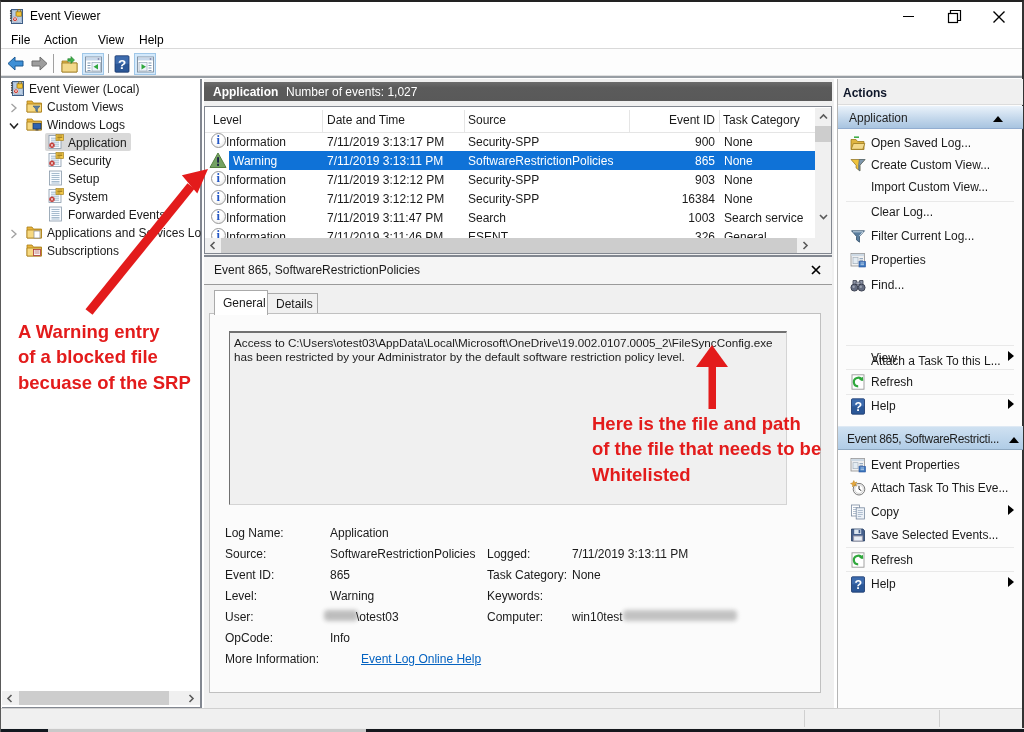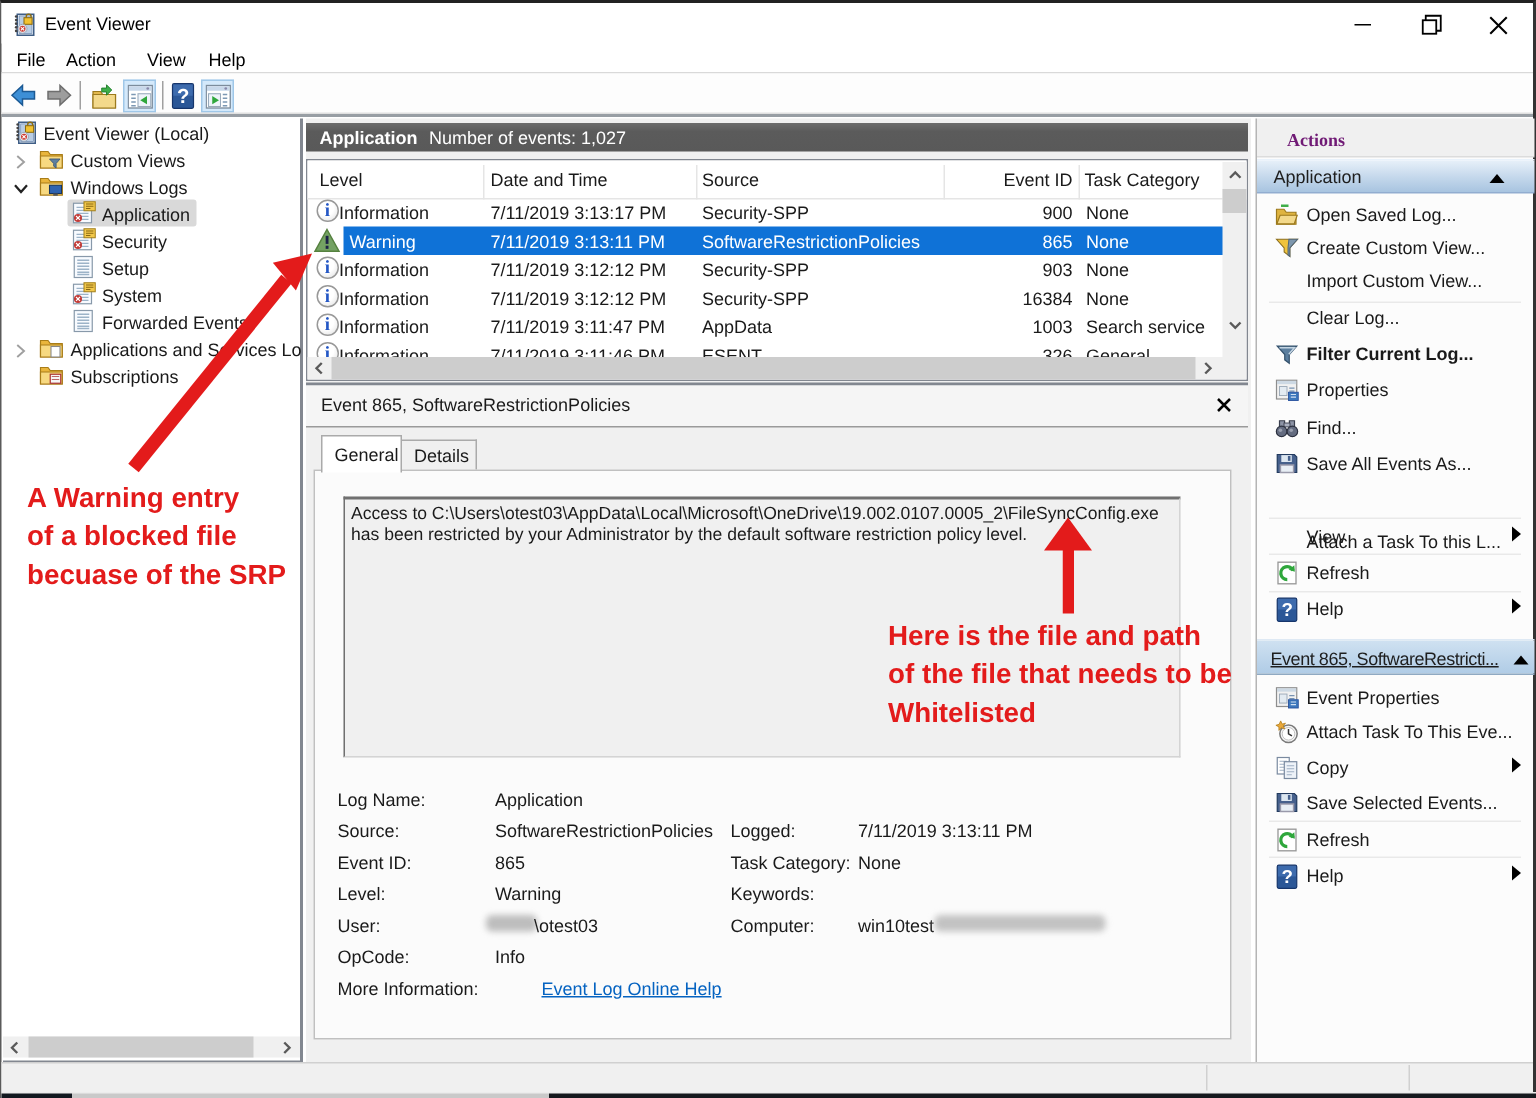--- a/index.html
+++ b/index.html
@@ -266,21 +266,21 @@
       <span class="txt" style="left:20px;top:3px;">Information</span>
       <span class="txt" style="left:121px;top:3px;">7/11/2019 3:12:12 PM</span>
       <span class="txt" style="left:262px;top:3px;">Security-SPP</span>
       <span class="txt" style="left:466px;top:3px;text-align:right;width:43px;display:inline-block;">16384</span>
       <span class="txt" style="left:518px;top:3px;">None</span>
     </div>
     <div class="abs row" style="top:101px;">
       <span class="ic info"></span>
       <span class="txt" style="left:20px;top:3px;">Information</span>
       <span class="txt" style="left:121px;top:3px;">7/11/2019 3:11:47 PM</span>
-      <span class="txt" style="left:262px;top:3px;">AppData</span>
+      <span class="txt" style="left:262px;top:3px;">Search</span>
       <span class="txt" style="left:466px;top:3px;text-align:right;width:43px;display:inline-block;">1003</span>
       <span class="txt" style="left:518px;top:3px;">Search service</span>
     </div>
     <div class="abs" style="top:120px;left:0;width:610px;height:11px;overflow:hidden;position:absolute;">
       <div class="abs row" style="top:0;">
         <span class="ic info"></span>
         <span class="txt" style="left:20px;top:3px;">Information</span>
         <span class="txt" style="left:121px;top:3px;">7/11/2019 3:11:46 PM</span>
         <span class="txt" style="left:262px;top:3px;">ESENT</span>
         <span class="txt" style="left:466px;top:3px;text-align:right;width:43px;display:inline-block;">326</span>
@@ -353,21 +353,21 @@
     <div class="abs" style="left:419px;top:353px;width:114px;height:11px;background:#c2c2c2;filter:blur(2.2px);border-radius:4px;"></div>
     <div class="txt" style="left:21px;top:374px;">OpCode:</div>
         <div class="txt" style="left:126px;top:374px;">Info</div>
     <div class="txt" style="left:21px;top:395px;">More Information:</div>
     <div class="txt" style="left:128px;top:395px;color:#0563c1;text-decoration:underline;margin-left:29px;">Event Log Online Help</div>
   </div>
 </div>
 
 <div class="abs" id="actions" style="left:836px;top:77px;width:185px;height:629px;background:#fcfcfc;border-left:1px solid #b5b5b5;">
   <div class="abs" style="left:0;top:0;width:185px;height:25px;background:#f0f0f0;"></div>
-  <div class="txt" style="left:20px;top:7px;font-weight:bold;color:#701a75;font-family:Liberation Serif, serif;">Actions</div>
+  <div class="txt" style="left:5px;top:7px;font-weight:bold;color:#0f172a;">Actions</div>
   <div class="abs" style="left:0;top:25px;width:185px;height:1px;background:#dcdcdc;"></div>
 
   <div class="abs" style="left:0;top:27px;width:185px;height:23px;background:linear-gradient(#e7f0f9,#c3d7eb 55%,#a8c4e0);border-top:1px solid #e9f2fb;border-bottom:1px solid #92add0;">
     <div class="txt" style="left:11px;top:4px;color:#1e1e1e;">Application</div>
     <svg class="abs" style="left:154px;top:8px;" width="12" height="8" viewBox="0 0 12 8">
           <path d="M6 1 L11 7 L1 7 Z" fill="#000"></path>
         </svg>
   </div>
 
   <div class="abs" style="top:54px;">
@@ -385,21 +385,21 @@
           </svg></span>
         <span class="at">Create Custom View...</span>
       </div>
   <div class="abs" style="top:98px;">
         <span class="at">Import Custom View...</span>
       </div>
   <div class="asep" style="top:122px;"></div>
   <div class="abs" style="top:123px;">
         <span class="at">Clear Log...</span>
       </div>
-  <div class="abs" style="top:147px;font-weight:bold;">
+  <div class="abs" style="top:147px;">
         <span class="ai"><svg width="16" height="16" viewBox="0 0 16 16">
             <path d="M1.5 2.8 h13 l-5 5.6 v5.8 l-3-2.3 v-3.5 z" fill="#5b7e9e" stroke="#32506b" stroke-width=".8"></path>
             <path d="M3 3.8 h10 l-3.8 4.3" fill="none" stroke="#c3d4e2" stroke-width="1"></path>
           </svg></span>
         <span class="at">Filter Current Log...</span>
       </div>
   <div class="abs" style="top:171px;">
         <span class="ai"><svg width="16" height="16" viewBox="0 0 16 16">
             <rect x="1" y="1.5" width="13.5" height="12.5" fill="#f1f1f1" stroke="#8e8e8e" stroke-width=".8"></rect>
             <rect x="1.4" y="1.9" width="12.7" height="2.2" fill="#cdd9e4"></rect>
@@ -415,29 +415,20 @@
             <path d="M3 3.5 h3.4 v4 H3 z" fill="#8d94a6" stroke="#3a3f4e" stroke-width=".8"></path>
             <path d="M9.6 3.5 h3.4 v4 H9.6 z" fill="#8d94a6" stroke="#3a3f4e" stroke-width=".8"></path>
             <rect x="6" y="5" width="4" height="2.6" fill="#aab0bf" stroke="#3a3f4e" stroke-width=".6"></rect>
             <circle cx="4.4" cy="10.6" r="3.5" fill="#646c80" stroke="#2c3140" stroke-width=".8"></circle>
             <circle cx="11.6" cy="10.6" r="3.5" fill="#646c80" stroke="#2c3140" stroke-width=".8"></circle>
             <circle cx="3.6" cy="9.8" r="1.2" fill="#9ba1b0"></circle>
             <circle cx="10.8" cy="9.8" r="1.2" fill="#9ba1b0"></circle>
           </svg></span>
         <span class="at">Find...</span>
       </div>
-  <div class="abs" style="top:220px;">
-        <span class="ai"><svg width="16" height="16" viewBox="0 0 16 16">
-            <path d="M1.5 2 h11.4 l1.6 1.6 V14 H1.5 z" fill="#46608c" stroke="#223a5e" stroke-width=".8"></path>
-            <rect x="4.2" y="2.4" width="7" height="4.6" fill="#dce6f0"></rect>
-            <rect x="8.6" y="3" width="1.7" height="3.2" fill="#46608c"></rect>
-            <rect x="3.6" y="9" width="8.8" height="5" fill="#e8eef5" stroke="#99a"></rect>
-          </svg></span>
-        <span class="at">Save All Events As...</span>
-      </div>
   <div class="abs" style="top:244px;margin-top:28px;">
         <span class="at">Attach a Task To this L...</span>
       </div>
   <div class="asep" style="top:266px;"></div>
   <div class="abs" style="top:269px;">
         <span class="at">View</span>
         <span class="arr" style="top:3px;"></span>
       </div>
   <div class="asep" style="top:290px;"></div>
   <div class="abs" style="top:293px;">
@@ -453,21 +444,21 @@
         <span class="ai"><svg width="16" height="17" viewBox="0 0 16 17">
             <rect x="1.5" y="0.8" width="13" height="15.4" rx="1" fill="#2b5797" stroke="#16356b" stroke-width=".8"></rect>
             <path d="M2 1.3 h12 v7 H2 z" fill="#4472b4" opacity=".75"></path>
             <text x="8.2" y="12.8" font-size="12.5" font-weight="bold" fill="#fff" text-anchor="middle" font-family="Liberation Sans, sans-serif">?</text>
           </svg></span>
         <span class="at">Help</span>
         <span class="arr" style="top:3px;"></span>
       </div>
 
   <div class="abs" style="left:0;top:347px;width:185px;height:24px;background:linear-gradient(#cfe1f1,#b0cce6);border-top:1px solid #dee9f4;border-bottom:1px solid #8fa9c2;">
-    <div class="txt" style="left:9px;top:5px;color:#1e1e1e;letter-spacing:-0.3px;text-decoration:underline;">Event 865, SoftwareRestricti...</div>
+    <div class="txt" style="left:9px;top:5px;color:#1e1e1e;letter-spacing:-0.3px;">Event 865, SoftwareRestricti...</div>
     <svg class="abs" style="left:170px;top:9px;" width="12" height="8" viewBox="0 0 12 8">
           <path d="M6 1 L11 7 L1 7 Z" fill="#000"></path>
         </svg>
   </div>
 
   <div class="abs" style="top:376px;">
         <span class="ai"><svg width="16" height="16" viewBox="0 0 16 16">
             <rect x="1" y="1.5" width="13.5" height="12.5" fill="#f1f1f1" stroke="#8e8e8e" stroke-width=".8"></rect>
             <rect x="1.4" y="1.9" width="12.7" height="2.2" fill="#cdd9e4"></rect>
             <rect x="3" y="5.7" width="5" height="6" fill="#e3ebf2" stroke="#9aa7b5" stroke-width=".6"></rect>

